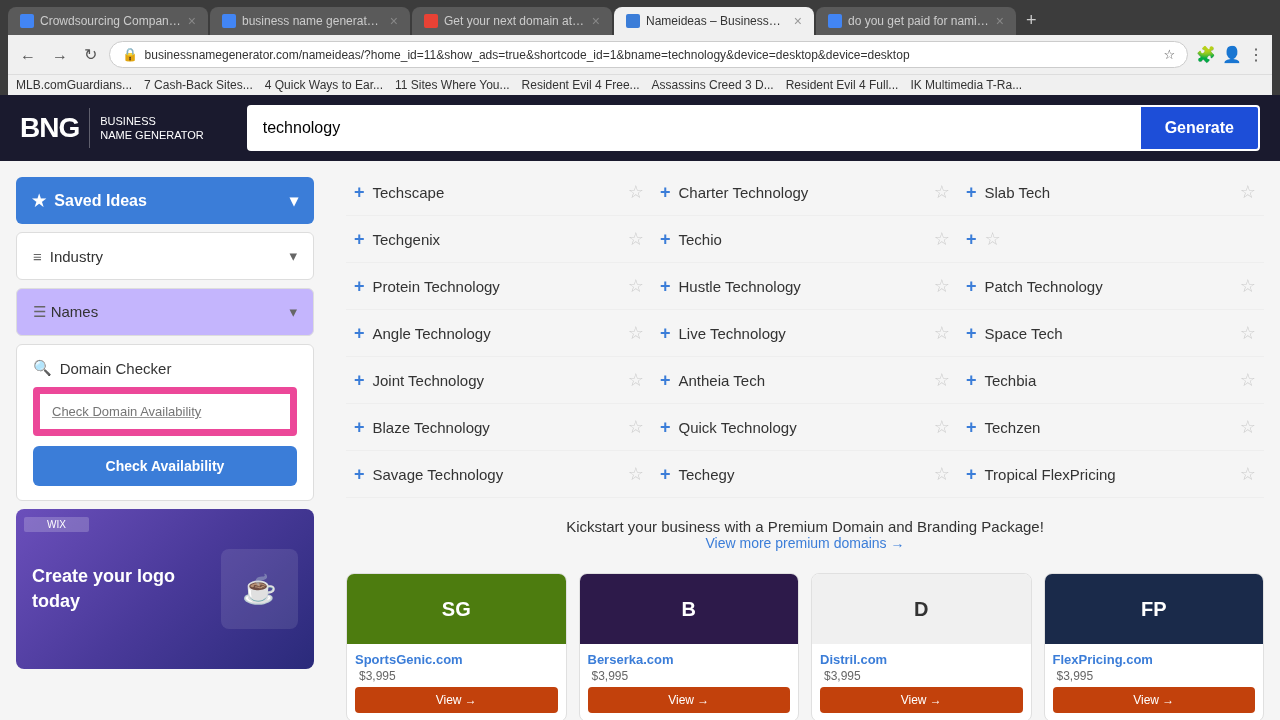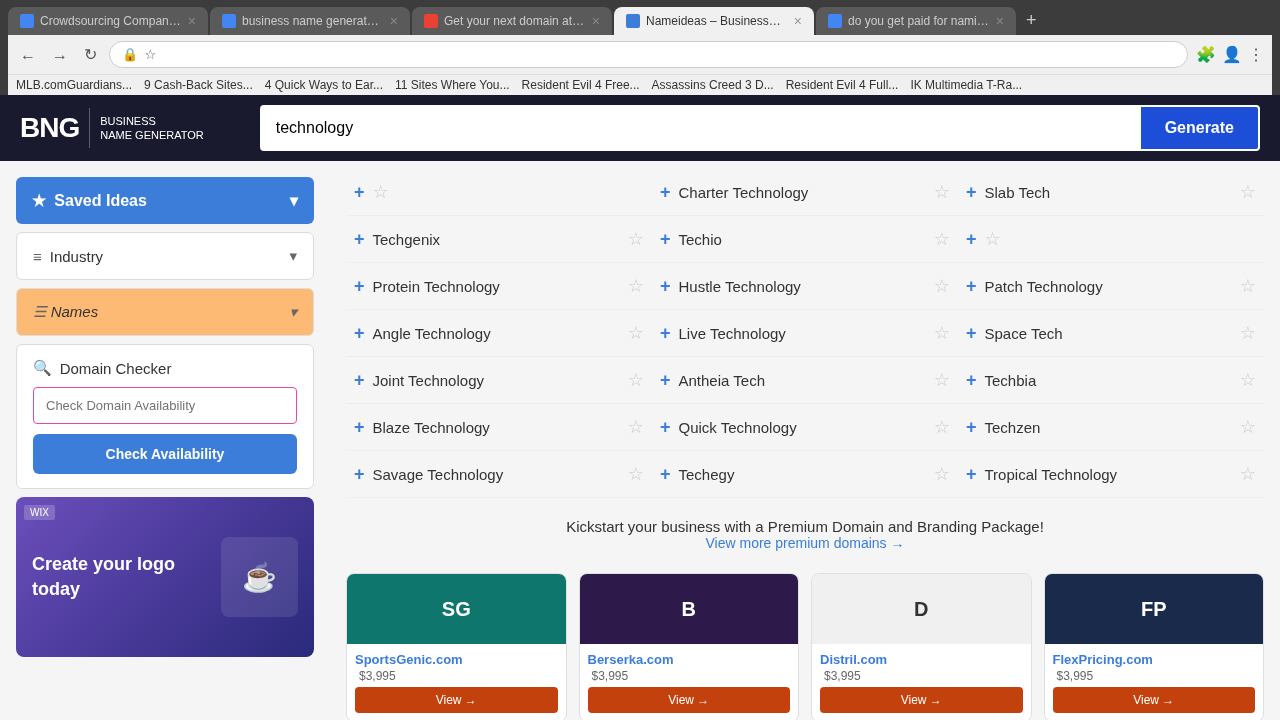--- a/index.html
+++ b/index.html
@@ -21,45 +21,45 @@
     .nav-btn { background: none; border: none; font-size: 16px; color: #555; cursor: pointer; padding: 2px 4px; }
     .address-bar { flex: 1; background: white; border: 1px solid #ccc; border-radius: 20px; padding: 5px 12px; font-size: 13px; color: #333; display: flex; align-items: center; gap: 6px; }
     .address-text { flex: 1; color: #333; font-size: 12px; }
     .toolbar-icons { display: flex; gap: 6px; align-items: center; }
     .toolbar-icon { color: #555; font-size: 16px; cursor: pointer; }
 
     .bookmarks-bar { background: #f0f0f0; border-top: 1px solid #ddd; padding: 3px 8px; display: flex; gap: 12px; align-items: center; font-size: 12px; color: #333; overflow: hidden; }
     .bookmark-item { white-space: nowrap; cursor: pointer; color: #333; display: flex; align-items: center; gap: 3px; }
 
     
-    .app-header { background: #1a1a2e; display: flex; align-items: center; padding: 10px 20px; gap: 32px; }
+    .app-header { background: #1a1a2e; display: flex; align-items: center; padding: 10px 20px; gap: 19px; }
     .logo-area { display: flex; align-items: center; gap: 10px; }
     .logo-bng { color: white; font-size: 28px; font-weight: 900; letter-spacing: -1px; }
     .logo-separator { width: 1px; height: 40px; background: rgba(255,255,255,0.3); }
     .logo-text { color: white; font-size: 11px; font-weight: 400; line-height: 1.3; text-transform: uppercase; }
     .search-area { flex: 1; display: flex; gap: 0; }
     .search-box { flex: 1; padding: 12px 16px; font-size: 16px; border: none; border-radius: 4px 0 0 4px; outline: none; margin-left: 24px; }
     .generate-btn { background: #1d4ed8; color: white; border: 2px solid white; padding: 12px 24px; font-size: 16px; font-weight: bold; cursor: pointer; border-radius: 0 4px 4px 0; white-space: nowrap; }
 
     
     .main-layout { display: flex; background: #f5f5f5; min-height: 520px; }
 
     
     .sidebar { width: 330px; flex-shrink: 0; padding: 16px; display: flex; flex-direction: column; gap: 8px; }
     .sidebar-saved { background: #3b7dd8; color: white; border-radius: 6px; padding: 14px 16px; display: flex; align-items: center; justify-content: space-between; cursor: pointer; font-size: 16px; font-weight: bold; }
     .sidebar-filter { background: white; border-radius: 6px; padding: 14px 16px; display: flex; align-items: center; justify-content: space-between; cursor: pointer; font-size: 15px; color: #333; border: 1px solid #ddd; }
     .sidebar-filter .filter-left { display: flex; align-items: center; gap: 8px; }
-    .sidebar-names { background: #fdba74; border-radius: 6px; padding: 14px 16px; display: flex; align-items: center; justify-content: space-between; cursor: pointer; font-size: 15px; color: #333; border: 1px solid #ddd; font-style: italic; }
+    .sidebar-names { background: #c4b5fd; border-radius: 6px; padding: 14px 16px; display: flex; align-items: center; justify-content: space-between; cursor: pointer; font-size: 15px; color: #333; border: 1px solid #ddd; }
     .sidebar-domain { background: white; border-radius: 6px; padding: 14px 16px; border: 1px solid #ddd; }
     .domain-title { display: flex; align-items: center; gap: 8px; font-size: 15px; color: #333; font-weight: 500; margin-bottom: 10px; }
-    .domain-input { width: 100%; padding: 10px 12px; border: 1px solid #ec4899; border-radius: 4px; font-size: 13px; color: #999; }
+    .domain-input { width: 100%; padding: 10px 12px; border: 7px solid #ec4899; border-radius: 4px; font-size: 13px; color: #999; text-decoration: underline; }
     .check-btn { background: #3b7dd8; color: white; width: 100%; padding: 12px; border: none; border-radius: 6px; font-size: 14px; font-weight: bold; cursor: pointer; margin-top: 10px; }
 
     .ad-banner { background: linear-gradient(135deg, #6b4fbb 0%, #4a3a9a 50%, #2a2a7a 100%); border-radius: 8px; padding: 16px; min-height: 160px; display: flex; align-items: center; justify-content: space-between; overflow: hidden; position: relative; }
-    .ad-wix { position: absolute; top: 8px; left: 8px; background: rgba(255,255,255,0.2); color: white; font-size: 10px; padding: 2px 6px; border-radius: 2px; }
+    .ad-wix { position: absolute; top: 8px; left: 8px; background: rgba(255,255,255,0.2); color: white; font-size: 10px; padding: 2px 23px; border-radius: 2px; }
     .ad-image-area { width: 80px; height: 80px; background: rgba(255,255,255,0.1); border-radius: 8px; display: flex; align-items: center; justify-content: center; color: white; font-size: 24px; }
 
     
     .content-area { flex: 1; padding: 8px 16px; overflow-x: hidden; }
     .names-grid { display: grid; grid-template-columns: 1fr 1fr 1fr; gap: 0; }
     .name-item { display: flex; align-items: center; gap: 8px; padding: 12px 8px; border-bottom: 1px solid #eee; }
     .plus-icon { color: #3b7dd8; font-size: 18px; font-weight: bold; cursor: pointer; flex-shrink: 0; }
     .name-label { font-size: 15px; color: #333; flex: 1; }
     .star-outline { color: #ccc; font-size: 18px; cursor: pointer; flex-shrink: 0; }
 
@@ -107,31 +107,32 @@
       <span class="close-btn">×</span>
     </div>
     <span class="new-tab-btn">+</span>
   </div>
   <div class="address-bar-row">
     <button class="nav-btn">←</button>
     <button class="nav-btn">→</button>
     <button class="nav-btn">↻</button>
     <div class="address-bar">
       <span style="color:#555;">🔒</span>
+      <span class="address-text">businessnamegenerator.com/nameideas/?home_id=11&amp;show_ads=true&amp;shortcode_id=1&amp;bname=technology&amp;device=desktop&amp;device=desktop</span>
       <span style="color:#555;">☆</span>
     </div>
     <div class="toolbar-icons">
       <span class="toolbar-icon">🧩</span>
       <span class="toolbar-icon">👤</span>
       <span class="toolbar-icon">⋮</span>
     </div>
   </div>
   <div class="bookmarks-bar">
     <span class="bookmark-item">MLB.comGuardians...</span>
-    <span class="bookmark-item">9 Cash-Back Sites...</span>
+    <span class="bookmark-item">7 Cash-Back Sites...</span>
     <span class="bookmark-item">4 Quick Ways to Ear...</span>
     <span class="bookmark-item">11 Sites Where You...</span>
     <span class="bookmark-item">Resident Evil 4 Free...</span>
     <span class="bookmark-item">Assassins Creed 3 D...</span>
     <span class="bookmark-item">Resident Evil 4 Full...</span>
     <span class="bookmark-item">IK Multimedia T-Ra...</span>
   </div>
 </div>
 
 <div class="app-header">
@@ -189,20 +190,21 @@
       <div class="ad-image-area">
         <span style="font-size:28px;">☕</span>
       </div>
     </div>
   </div>
 
   <div class="content-area">
     <div class="names-grid" id="names-grid">
     <div class="name-item">
     <span class="plus-icon">+</span>
+    <span class="name-label">Techscape</span>
     <span class="star-outline">☆</span>
   </div>
         <div class="name-item">
     <span class="plus-icon">+</span>
     <span class="name-label">Charter Technology</span>
     <span class="star-outline">☆</span>
   </div>
         <div class="name-item">
     <span class="plus-icon">+</span>
     <span class="name-label">Slab Tech</span>
@@ -287,33 +289,33 @@
     <span class="name-label">Savage Technology</span>
     <span class="star-outline">☆</span>
   </div>
         <div class="name-item">
     <span class="plus-icon">+</span>
     <span class="name-label">Techegy</span>
     <span class="star-outline">☆</span>
   </div>
         <div class="name-item">
     <span class="plus-icon">+</span>
-    <span class="name-label">Tropical Technology</span>
+    <span class="name-label">Tropical FlexPricing</span>
     <span class="star-outline">☆</span>
   </div>
       </div>
 
     <div class="premium-section">
       <div class="premium-title">Kickstart your business with a Premium Domain and Branding Package!</div>
       <a class="premium-link">View more premium domains →</a>
     </div>
 
     <div class="domain-cards" id="domain-cards-grid">
     <div class="domain-card">
-    <div class="domain-card-img" style="background:#0f766e;color:white;">
+    <div class="domain-card-img" style="background:#4d7c0f;color:white;">
       <span style="font-size:20px;font-weight:bold;">SG</span>
     </div>
     <div class="domain-card-info">
       <div class="domain-card-name">SportsGenic.com</div>
       <div class="domain-card-price">$3,995</div>
       <button class="view-btn">View →</button>
     </div>
   </div>
         <div class="domain-card">
     <div class="domain-card-img" style="background:#2d1a4a;color:white;">

